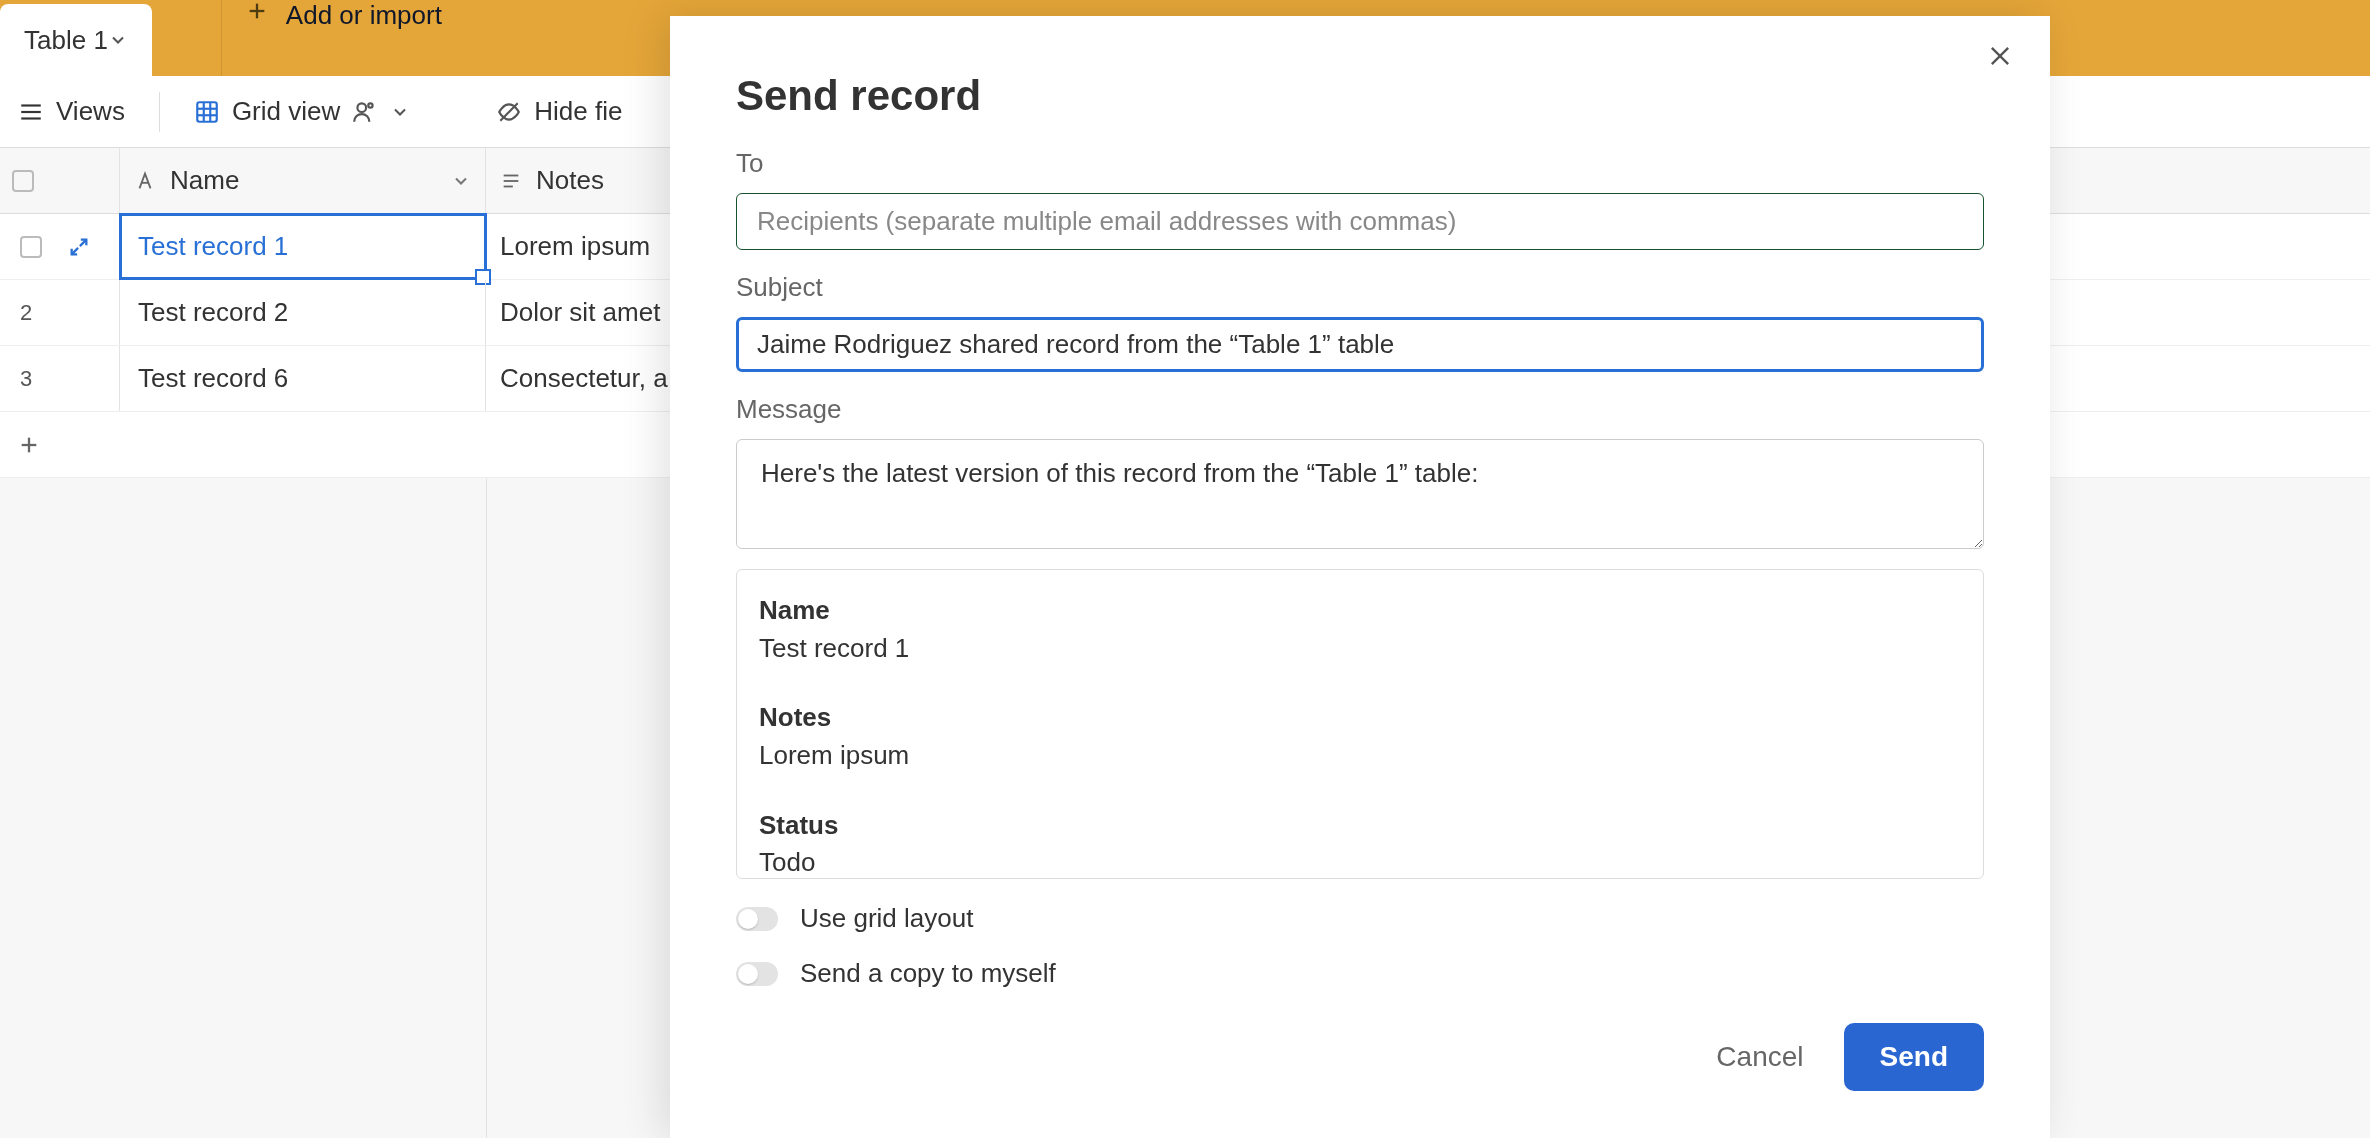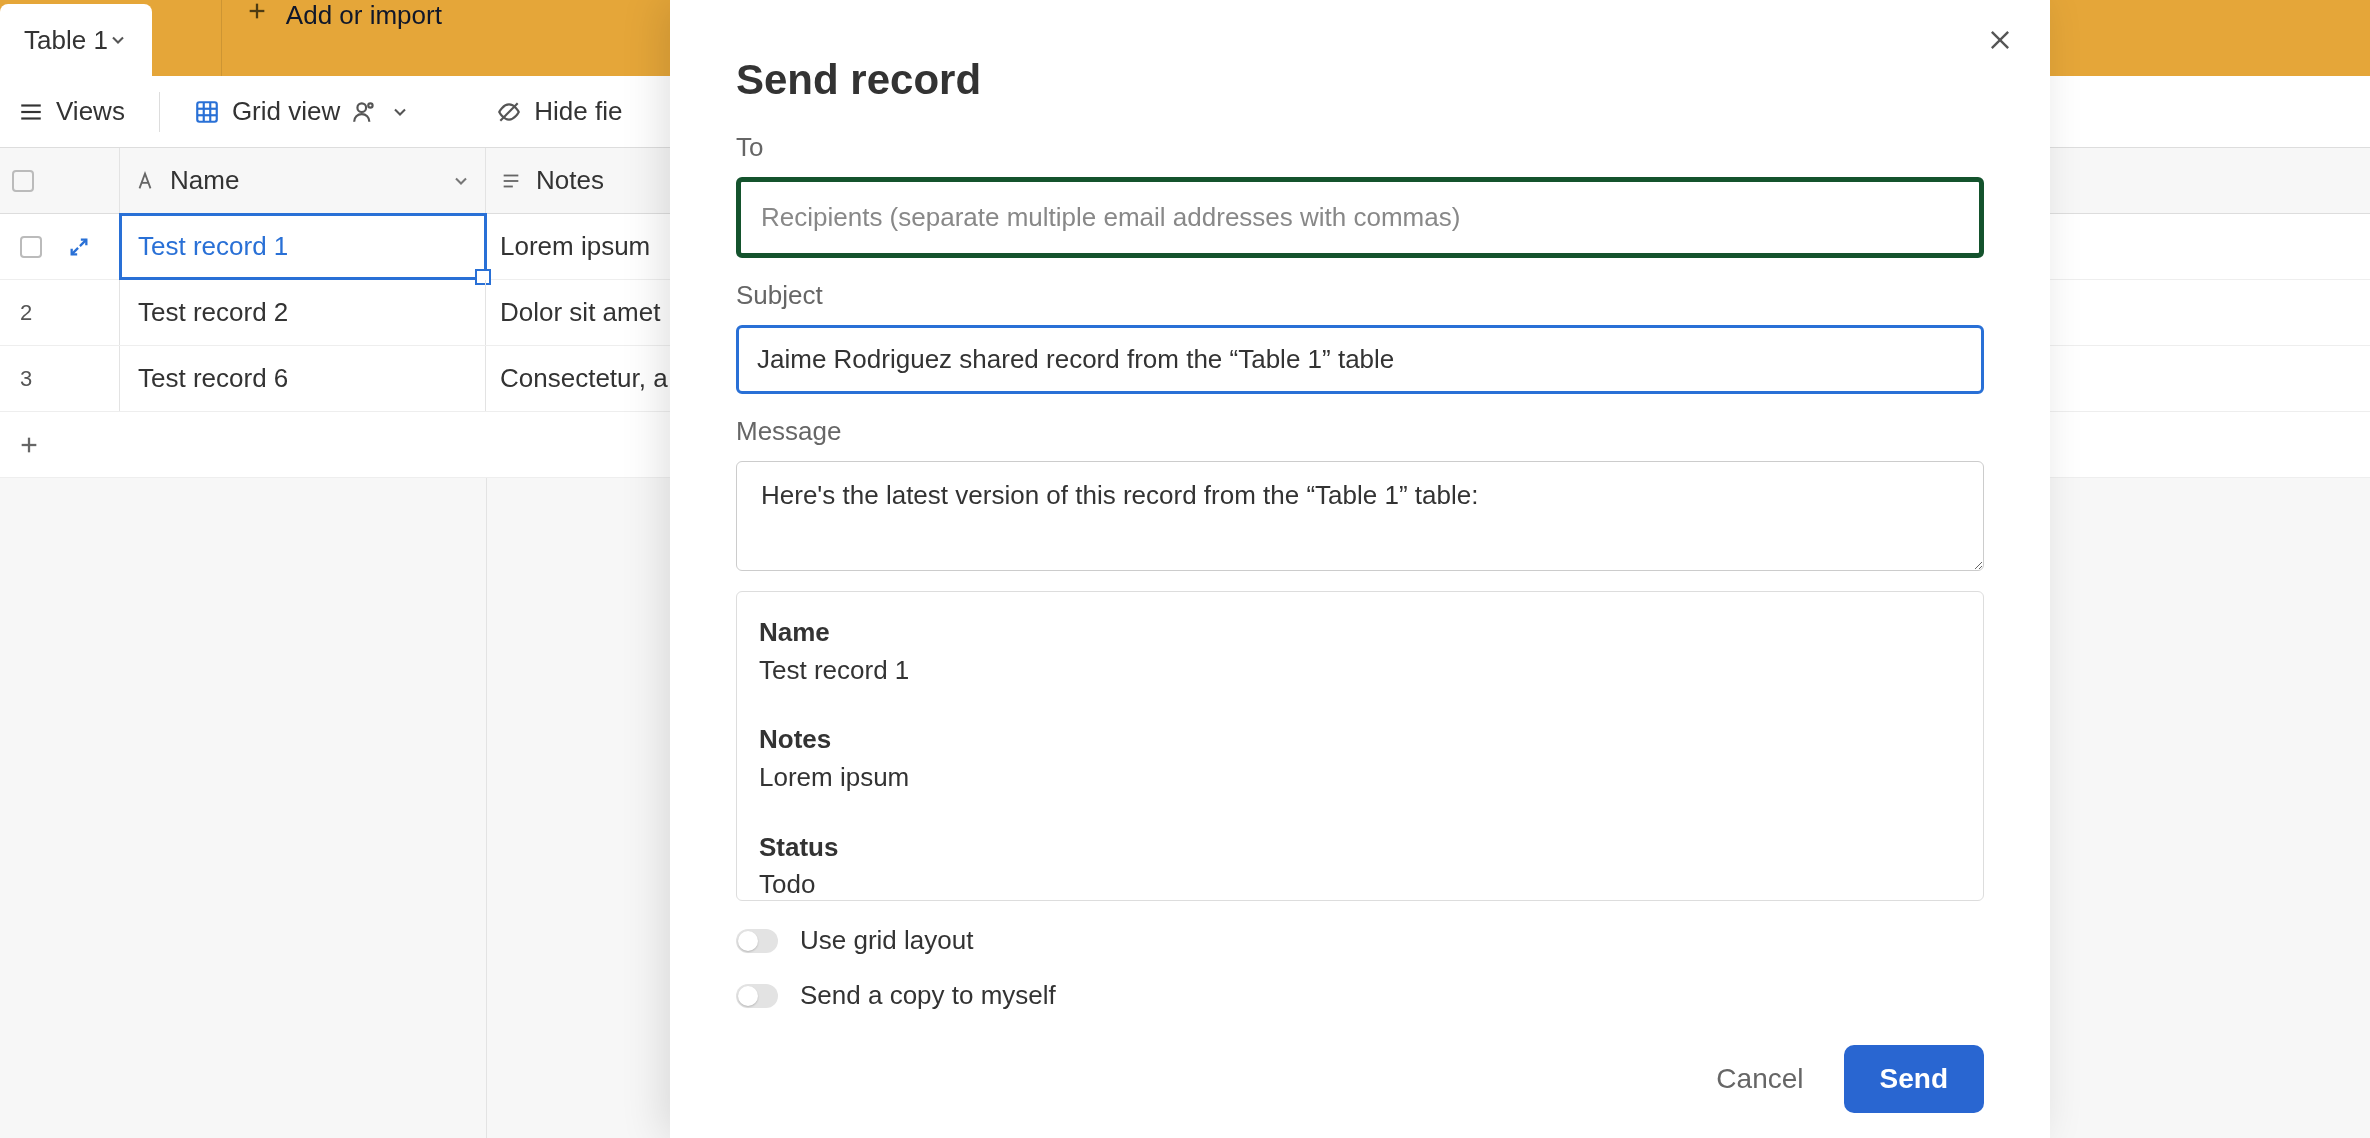--- a/index.html
+++ b/index.html
@@ -33,27 +33,27 @@
   .grid-row.sel .cell-name { outline:3px solid #2970d6; outline-offset:-2px; color:#2970d6; }
   .grid-row.sel .cell-name::after { content:""; position:absolute; bottom:-6px; right:-6px; width:12px; height:12px; border:2px solid #2970d6; background:#fff; }
   .row-add { height:66px; background:#fff; border-bottom:1px solid #eee; display:flex; align-items:center; padding-left:18px; }
   .grid-below { position:absolute; top:calc(66px*5); left:0; right:0; bottom:0; background:#f7f7f7; }
   .col-name-border { position:absolute; top:0; bottom:0; left:486px; width:0; border-right:1px solid #e3e3e3; }
 
   .checkbox-sq { width:22px; height:22px; border:2px solid #bbb; border-radius:4px; }
   .expand-icon { width:22px; height:22px; color:#2970d6; }
 
   
-  .modal-wrap { position:absolute; top:0; bottom:0; left:670px; width:1380px; background:#fff; box-shadow:-8px 0 40px rgba(0,0,0,.12); padding:24px 66px 0 66px; }
+  .modal-wrap { position:absolute; top:16px; bottom:0; left:670px; width:1380px; background:#fff; box-shadow:-8px 0 40px rgba(0,0,0,.12); padding:24px 66px 0 66px; }
   .modal-close { position:absolute; top:26px; right:36px; width:28px; height:28px; color:#555; cursor:pointer; }
   .modal-title { font-size:42px; font-weight:700; color:#333; margin-top:32px; margin-bottom:28px; }
   .form-label { font-size:26px; color:#666; margin-top:22px; margin-bottom:14px; }
-  .text-input { width:100%; border:5px solid #14532d; border-radius:6px; font-size:26px; padding:20px 20px; color:#333; }
+  .text-input { width:100%; border:1px solid #14532d; border-radius:6px; font-size:26px; padding:12px 20px; color:#333; }
   .text-input::placeholder { color:#888; }
-  .text-input.focused { outline:none; border:3px solid #2970d6; padding:16px 18px; }
+  .text-input.focused { outline:none; border:3px solid #2970d6; padding:9px 18px; }
   .textarea { width:100%; border:1px solid #ccc; border-radius:6px; font-size:26px; padding:18px 24px; color:#333; resize:vertical; height:110px; }
   .preview-box { width:100%; border:1px solid #ddd; border-radius:6px; padding:22px 22px; margin-top:16px; height:310px; overflow:hidden; color:#333; font-size:26px; line-height:1.45; }
   .preview-box .fld { margin-bottom:32px; }
   .preview-box .fld-label { font-weight:700; }
   .toggle-row { display:flex; align-items:center; gap:22px; margin-top:24px; font-size:26px; color:#333; }
   .toggle { width:42px; height:24px; background:#e3e3e3; border-radius:999px; position:relative; }
   .toggle::after { content:""; position:absolute; top:2px; left:2px; width:20px; height:20px; background:#fff; border-radius:50%; box-shadow:0 1px 2px rgba(0,0,0,.2); }
   .modal-actions { display:flex; justify-content:flex-end; gap:40px; align-items:center; margin-top:34px; }
   .btn-cancel { font-size:28px; color:#666; background:none; border:none; cursor:pointer; }
   .btn-send { font-size:28px; color:#fff; background:#2966d1; border:none; border-radius:10px; padding:18px 36px; cursor:pointer; font-weight:600; }

